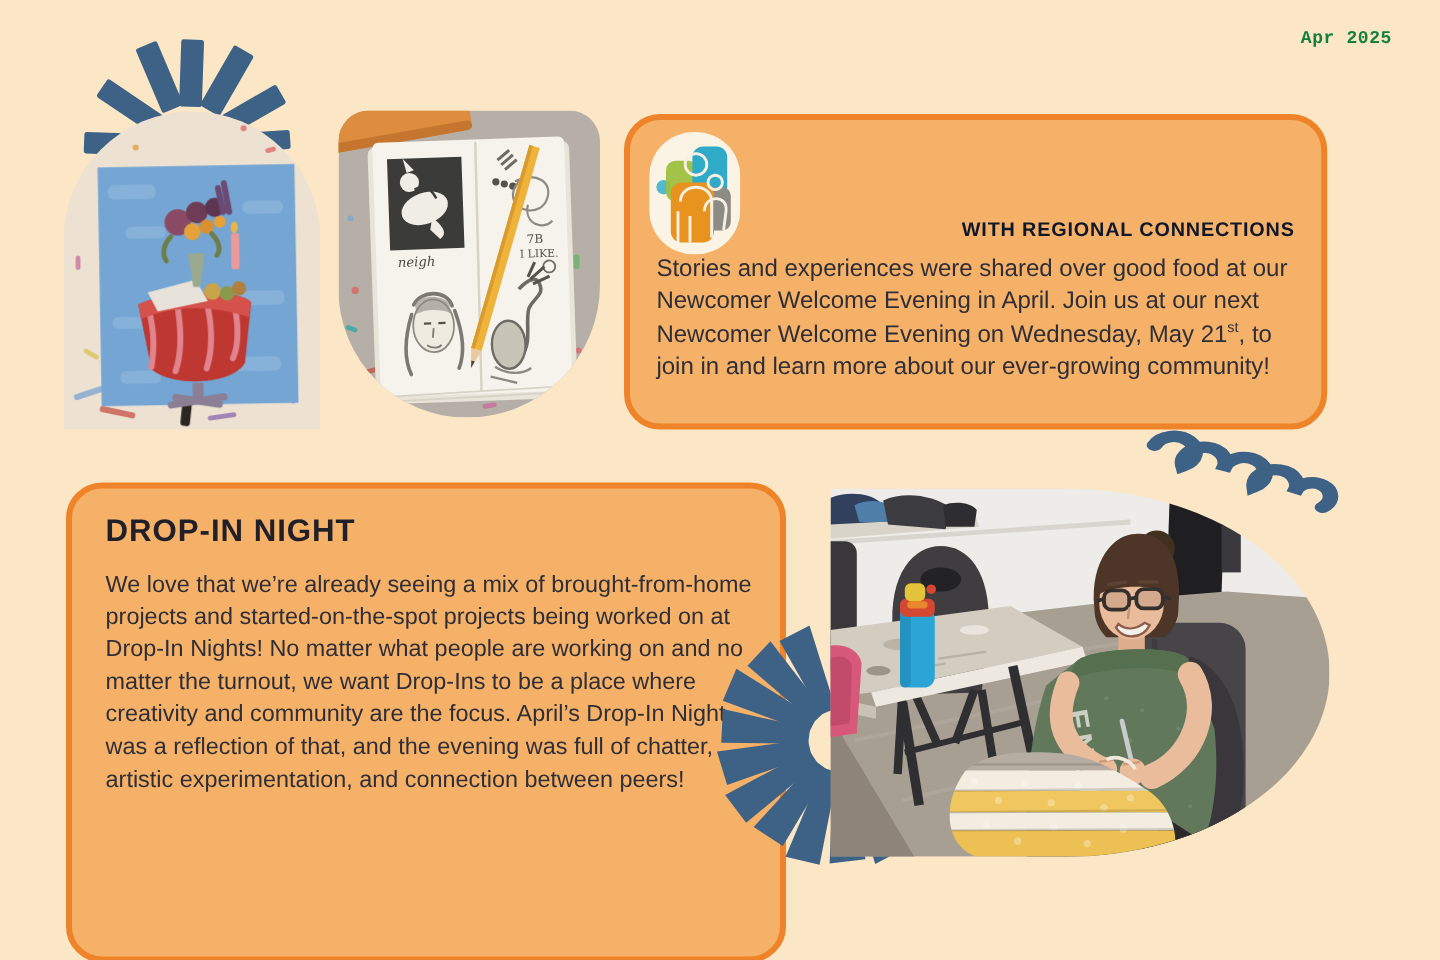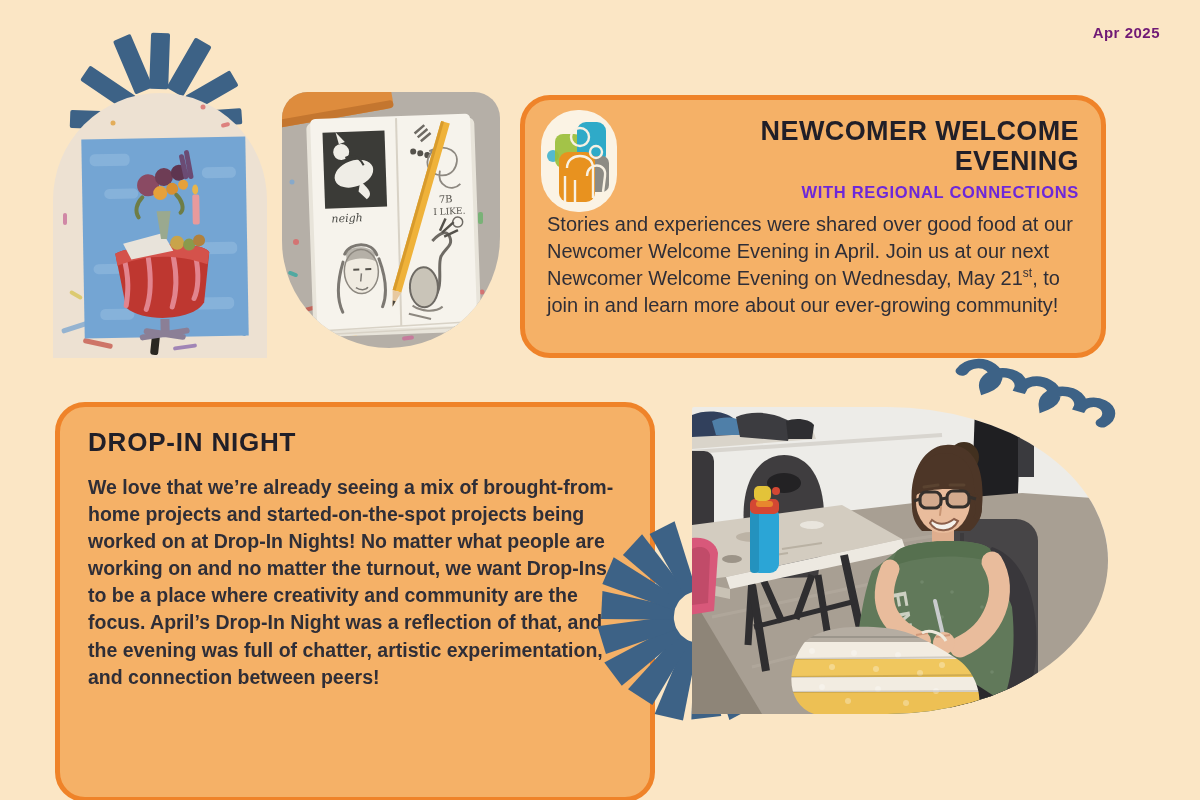--- a/index.html
+++ b/index.html
@@ -1,35 +1,35 @@
 <!DOCTYPE html>
 <html><head>
 <meta charset="utf-8">
 <style>
   html,body{margin:0;padding:0;background:#FBE6C5;}
   .page{position:relative;width:1200px;height:800px;overflow:hidden;background:#FBE6C5;
         font-family:"Liberation Sans",sans-serif;}
-  .date{position:absolute;top:24px;right:40px;font-size:15px;color:#701a75;
-        font-weight:600;letter-spacing:.5px;}
+  .date{position:absolute;top:24px;right:40px;font-size:15px;color:#15803d;
+        font-weight:600;letter-spacing:.5px;font-family:Liberation Mono, monospace;}
   .decor{position:absolute;}
   
   .card{position:absolute;background:#F5B167;border:5px solid #EF8329;border-radius:30px;
         box-sizing:border-box;}
   .card-newcomer{left:520px;top:95px;width:586px;height:263px;}
   .card-dropin{left:55px;top:402px;width:600px;height:400px;}
   .logo{position:absolute;left:16px;top:10px;width:76px;height:102px;}
   .nc-title{position:absolute;right:22px;top:16px;width:450px;text-align:right;margin:0;
             font-size:27px;font-weight:800;letter-spacing:.4px;line-height:1.12;color:#211F28;}
   .nc-subtitle{position:absolute;right:22px;top:83px;margin:0;font-size:16.5px;font-weight:600;
-               letter-spacing:.7px;color:#6d28d9;}
+               letter-spacing:.7px;color:#0f172a;}
   .nc-body{position:absolute;left:22px;right:16px;top:111px;margin:0;
            font-size:20px;line-height:1.35;font-weight:500;color:#2F2E37;}
   .nc-body sup{font-size:12px;}
   .di-title{margin:20px 0 16px 28px;font-size:26px;font-weight:800;letter-spacing:.8px;color:#211F28;}
-  .di-body{margin:0 22px 0 28px;font-size:19.5px;line-height:1.39;font-weight:700;color:#2F2E37;}
+  .di-body{margin:0 22px 0 28px;font-size:19.5px;line-height:1.39;font-weight:400;color:#2F2E37;}
   
   .photo{position:absolute;overflow:hidden;}
   .photo svg{display:block;}
   .photo-painting{left:53px;top:93px;width:214px;height:265px;border-radius:107px 107px 0 0;}
   .photo-sketch{left:282px;top:92px;width:218px;height:256px;border-radius:26px 26px 112px 108px;}
   .photo-dropin{left:692px;top:407px;width:416px;height:307px;
                 border-radius:2px 230px 230px 0 / 2px 160px 160px 0;}
 </style>
 </head>
 <body>
@@ -204,21 +204,20 @@
         <rect x="18" y="42" width="36" height="50" rx="9" fill="#E8921F"></rect>
         <g fill="none" stroke="#F8F1E3" stroke-width="2.4">
           <circle cx="39" cy="27" r="9"></circle>
           <path d="M26 58 C26 42 52 42 52 58 L52 88"></path>
           <circle cx="55" cy="42" r="6"></circle>
           <path d="M46 66 C46 52 66 52 64 66 L62 82"></path>
           <path d="M24 92 L24 66 M34 92 L34 70"></path>
         </g>
       </svg>
     </div>
-    <h1 class="nc-title">NEWCOMER WELCOME EVENING</h1>
     <h2 class="nc-subtitle">WITH REGIONAL CONNECTIONS</h2>
     <p class="nc-body"><span>Stories and experiences were shared over good food at our Newcomer Welcome Evening in April. Join us at our next Newcomer Welcome Evening on Wednesday, May 21</span><sup>st</sup><span>, to join in and learn more about our ever-growing community!</span></p>
   </section>
 
   <svg class="decor" style="left:955px;top:352px;" width="178" height="82" viewBox="0 0 150 95" preserveAspectRatio="none">
     <path d="M6 22 a15 15 0 1 1 20 20 a15 15 0 1 1 28 4 a15 15 0 1 1 22 16 a15 15 0 1 1 28 6 a13 13 0 1 1 20 14" fill="none" stroke="#3D6286" stroke-width="11" stroke-linecap="round"></path>
   </svg>
 
   <section class="card card-dropin">
     <h1 class="di-title">DROP-IN NIGHT</h1>

